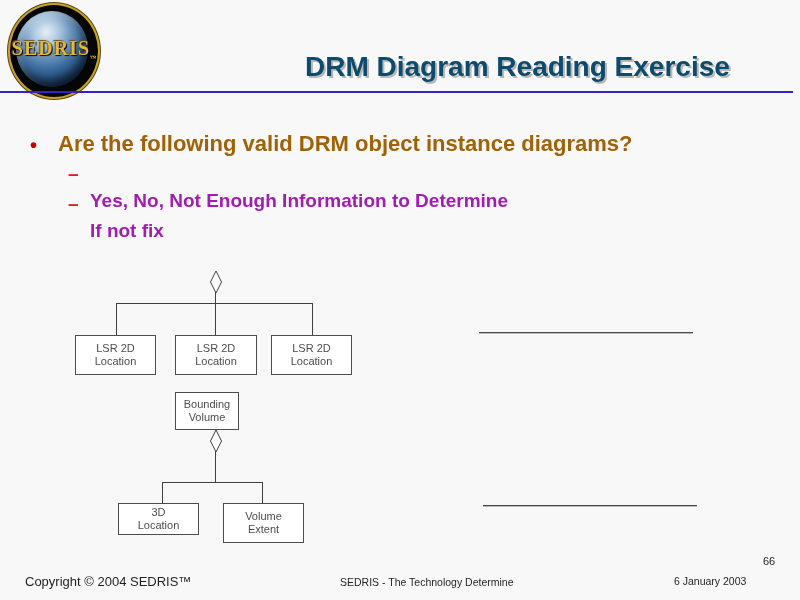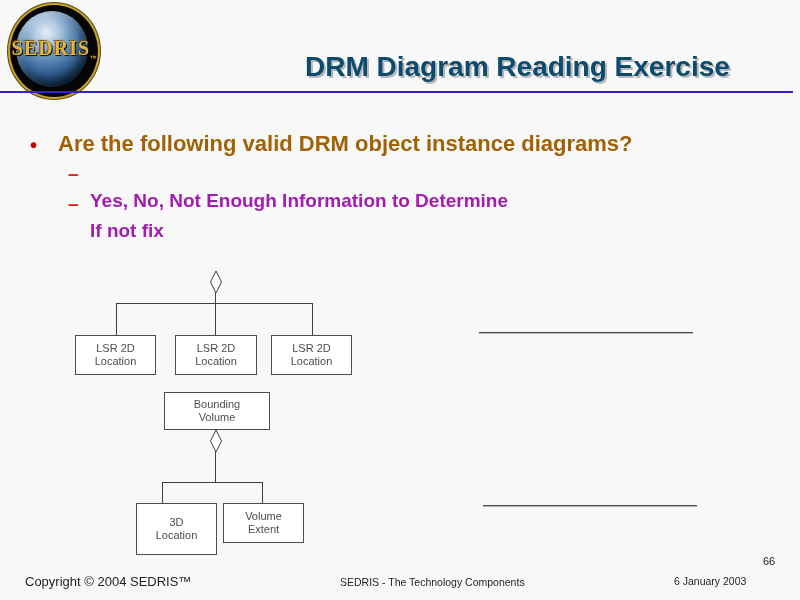--- a/index.html
+++ b/index.html
@@ -65,22 +65,22 @@
     position:absolute; box-sizing:border-box;
     background:#ffffff; border:1px solid #4d4d4d;
     color:#4d4d4d; font-size:11px; line-height:13px;
     display:flex; align-items:center; justify-content:center;
     text-align:center; white-space:pre-line;
   }
   .box-perimeter { left:175px; top:233px; width:83px; height:38px; }
   .box-lsr1      { left:75px;  top:335px; width:81px; height:40px; }
   .box-lsr2      { left:175px; top:335px; width:82px; height:40px; }
   .box-lsr3      { left:271px; top:335px; width:81px; height:40px; }
-  .box-bounding  { left:164px; top:392px; width:106px; height:38px; }
-  .box-3d        { left:136px; top:503px; width:81px; height:52px; }
+  .box-bounding  { left:175px; top:392px; width:64px; height:38px; }
+  .box-3d        { left:118px; top:503px; width:81px; height:32px; }
   .box-volume    { left:223px; top:503px; width:81px; height:40px; }
 
   .diamond { position:absolute; }
   .dmd1 { left:209px; top:270px; }
   .dmd2 { left:209px; top:429px; }
 
   .cline { position:absolute; background:#404040; }
   
   .d1-stem   { left:215px; top:292px; width:1px;  height:12px; }
   .d1-branch { left:116px; top:303px; width:197px; height:1px; }
@@ -153,17 +153,17 @@
   <div class="cline d2-dropr"></div>
   <div class="dbox box-3d">3D
 Location</div>
   <div class="dbox box-volume">Volume
 Extent</div>
 
   <div class="ans-line ans1"></div>
   <div class="ans-line ans2"></div>
 
   <div class="footer-text f-copy">Copyright © 2004 SEDRIS™</div>
-  <div class="footer-text f-center">SEDRIS - The Technology Components</div>
+  <div class="footer-text f-center">SEDRIS - The Technology Determine</div>
   <div class="footer-text f-date">6 January 2003</div>
   <div class="footer-text f-page">66</div>
 
 </div>
 
 </body></html>

